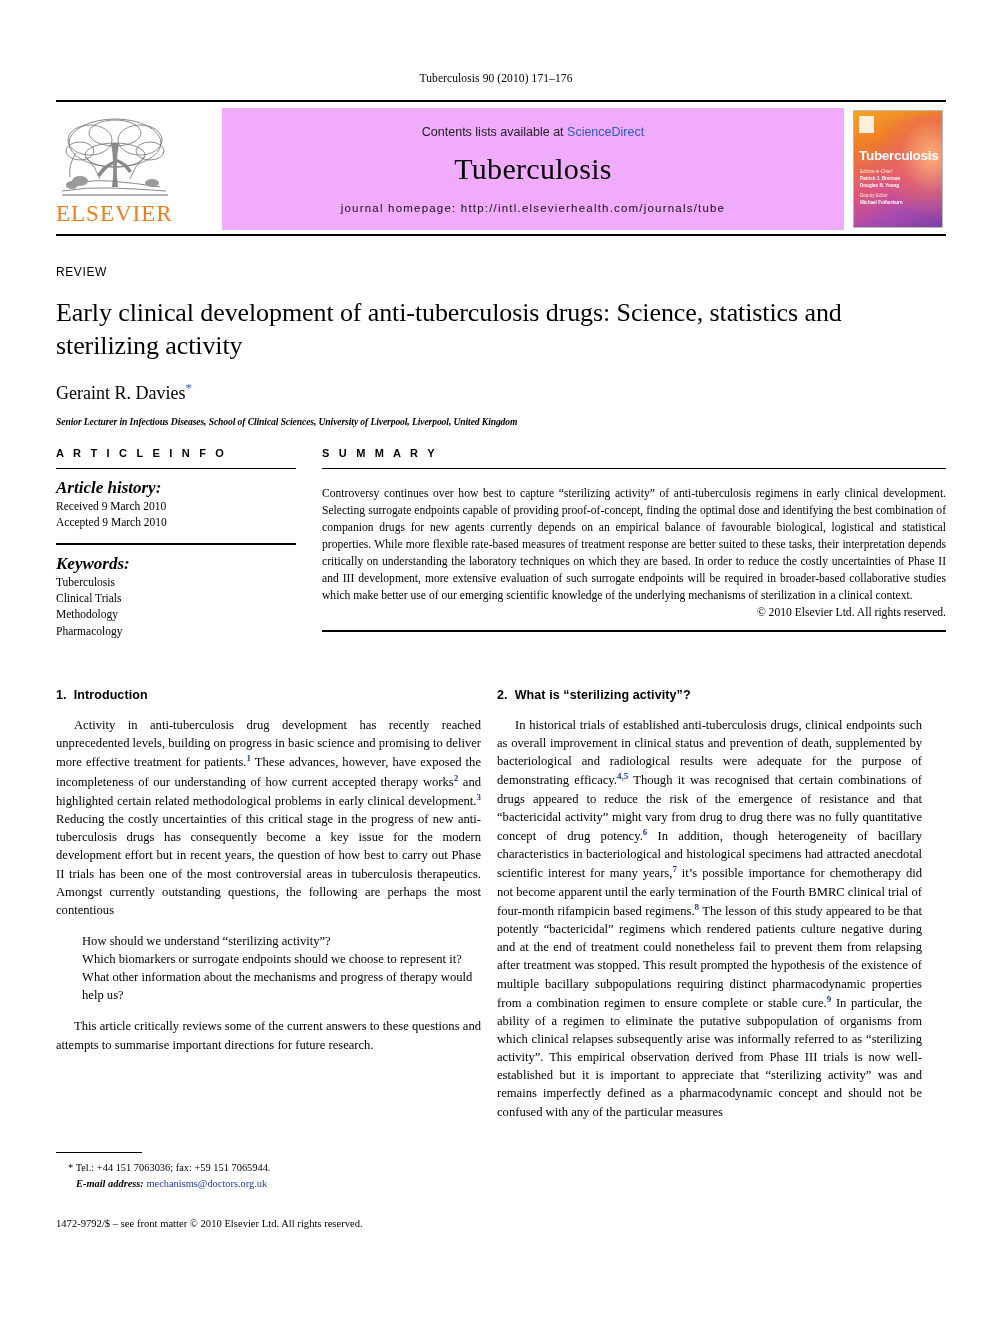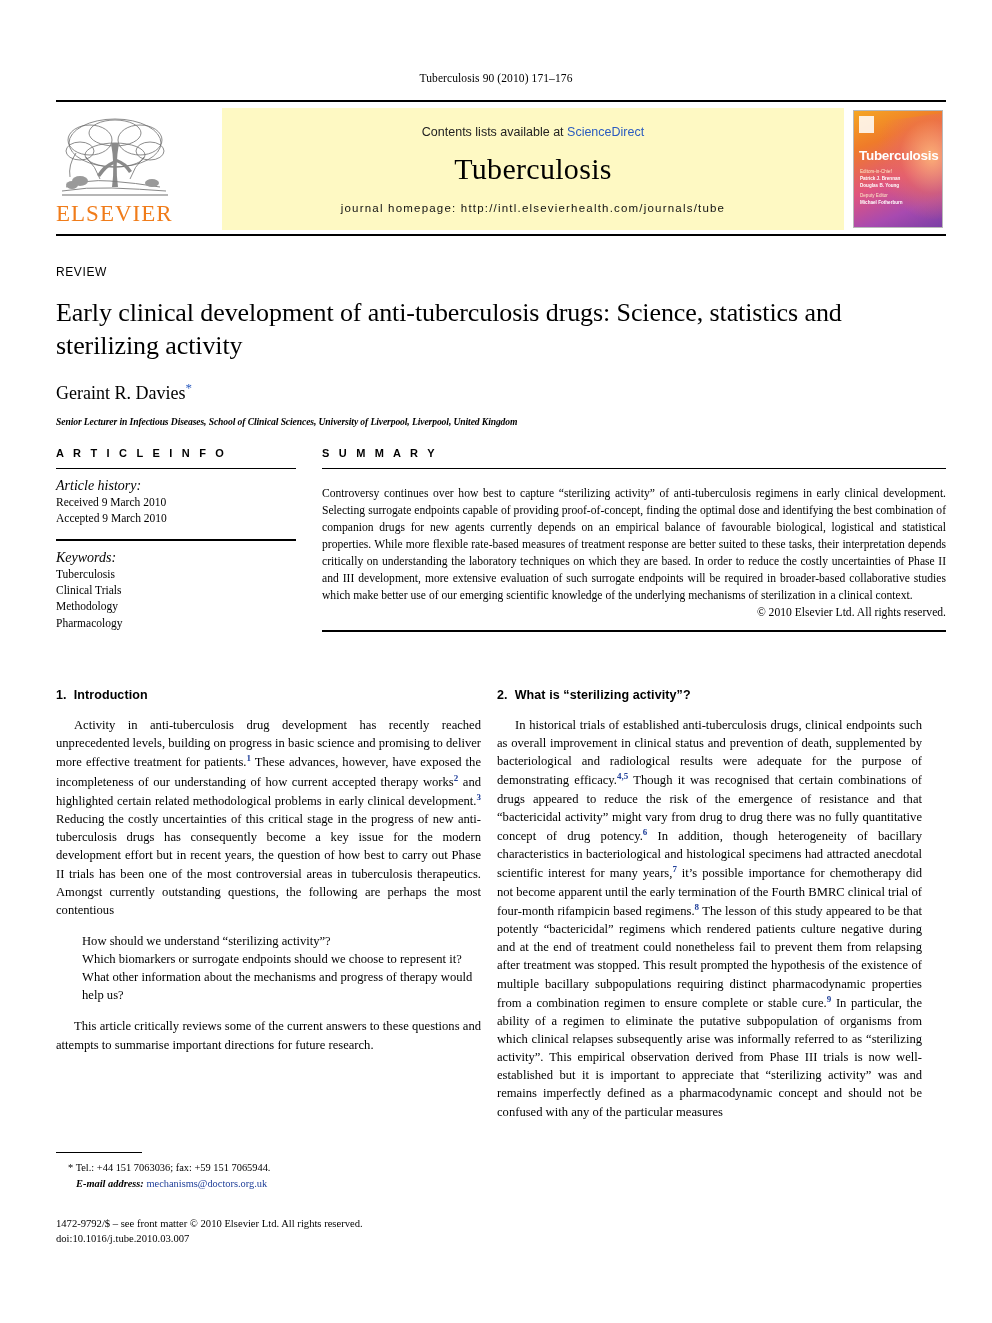--- a/index.html
+++ b/index.html
@@ -25,21 +25,21 @@
 
   .logo-box { width:160px; display:flex; flex-direction:column; align-items:flex-start; justify-content:center; }
   .tree-svg { display:block; }
   .elsevier-word {
     font-family:"Liberation Serif", serif;
     font-size:23px; letter-spacing:1px; color:#f07c1a; line-height:1;
     margin-top:1px;
   }
 
   .center-box {
-    flex:1; background:#fef9c3; display:flex; flex-direction:column;
+    flex:1; background:#f0abfc; display:flex; flex-direction:column;
     align-items:center; justify-content:center; margin:0 6px;
   }
   .contents-line { font-family:"Liberation Sans", sans-serif; font-size:12.5px; color:#222; }
   .contents-line .sd { color:#2b5bbf; }
   .journal-name { font-family:"Liberation Serif", serif; font-size:30px; margin:13px 0 16px; letter-spacing:.3px; }
   .homepage { font-family:"Liberation Sans", sans-serif; font-size:11.5px; letter-spacing:1.2px; color:#111; }
 
   .cover-box { width:96px; display:flex; align-items:center; justify-content:center; }
   .cover {
     width:88px; height:116px; position:relative; overflow:hidden;
@@ -82,21 +82,21 @@
   
   .infobar { position:absolute; top:447px; left:56px; width:890px; display:flex; }
   .col-info { width:240px; padding-right:26px; }
   .col-sum { flex:1; }
   .sec-label {
     font-family:"Liberation Sans", sans-serif; font-weight:bold;
     font-size:11px; letter-spacing:3.2px;
   }
   .hr-thin { border-top:1px solid #000; margin:9px 0 9px; }
   .hr-thick { border-top:2px solid #000; margin:12px 0 9px; }
-  .info-head { font-size:14px; font-style:italic; font-weight:normal; }
+  .info-head { font-size:17px; font-style:italic; font-weight:bold; }
   .info-line { font-size:11.5px; line-height:1.42; }
   .kw-line { font-size:11.5px; line-height:1.42; }
 
   .sum-text {
     font-size:11.6px; line-height:1.46; text-align:justify; margin-top:17px;
   }
   .copyright { font-size:11.6px; text-align:right; margin-top:2px; }
   .sum-rule-bottom { border-top:2px solid #000; margin-top:11px; }
 
   
@@ -265,16 +265,15 @@
       <span>Tel.: +44 151 7063036; fax: +59 151 7065944.</span>
     </div>
     <div class="fn-line" style="padding-left:20px">
       <span class="em">E-mail address:</span>
       <a href="#">mechanisms@doctors.org.uk</a>
     </div>
   </div>
 
   <div class="imprint">
     <div>1472-9792/$ – see front matter © 2010 Elsevier Ltd. All rights reserved.</div>
-    <div>doi:10.1016/j.tube.2010.03.007</div>
   </div>
 
 </div>
 
 </body></html>

